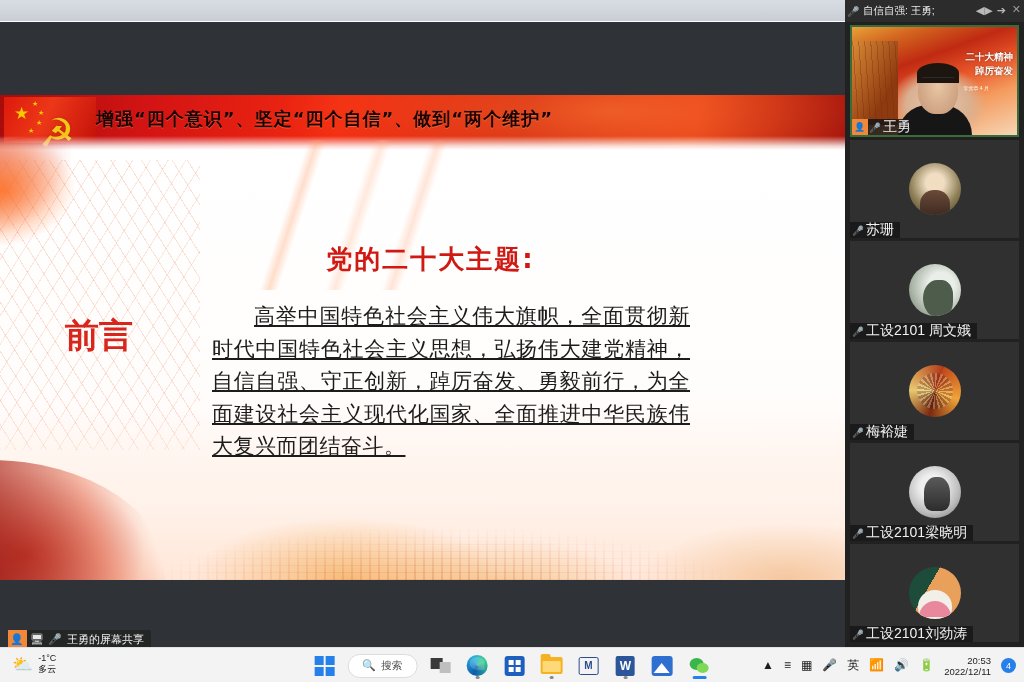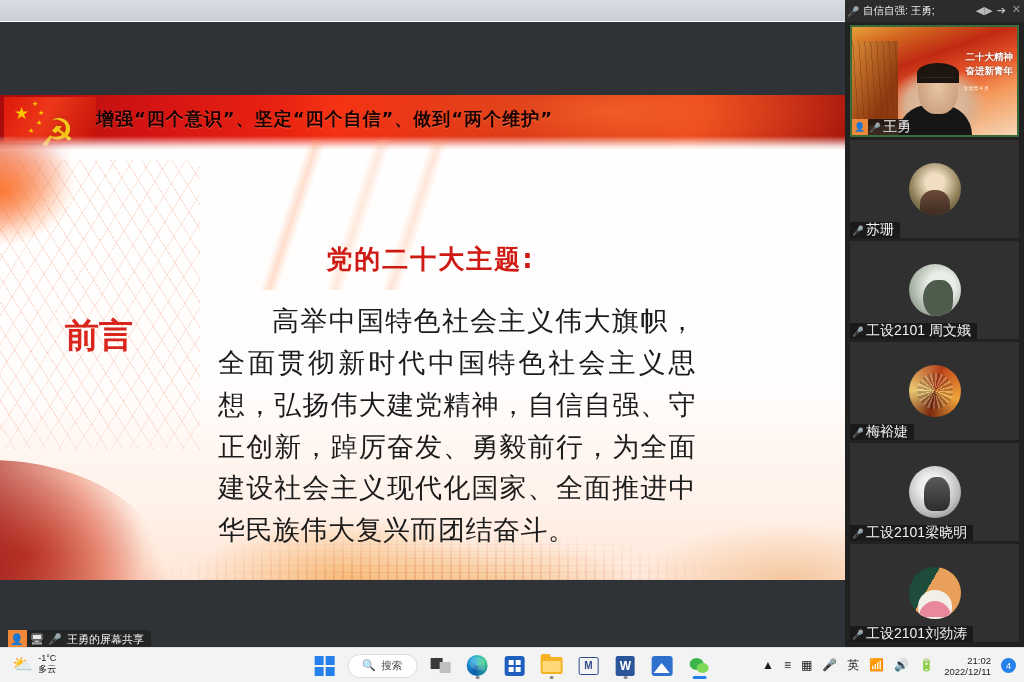--- a/index.html
+++ b/index.html
@@ -134,24 +134,24 @@
     font-size: 34px; font-weight: bold; color: #d9261c; line-height: 1.18;
     text-align: center; letter-spacing: 0;
   }
   .slide-title {
     position: absolute; left: 16px; right: 0; top: 92px;
     text-align: center;
     font-family: "DejaVu Sans", "Liberation Sans", sans-serif;
     font-size: 26px; font-weight: bold; color: #cf1a14; letter-spacing: 2px;
   }
   .slide-paragraph {
-    position: absolute; left: 218px; top: 150px; width: 478px;
+    position: absolute; left: 212px; top: 150px; width: 478px;
     font-family: "DejaVu Serif", "Liberation Serif", serif;
-    font-size: 27px; color: #1c1c1c; line-height: 1.55;
-    text-align: justify; text-indent: 2em; letter-spacing: .5px;
+    font-size: 21px; color: #1c1c1c; line-height: 1.55;
+    text-align: justify; text-indent: 2em; letter-spacing: .5px; text-decoration: underline;
   }
 
   
   .letterbox-bottom {
     position: absolute; left: 0; top: 558px; width: 845px; height: 67px;
     background: #2f3338;
   }
 
   
   .share-pill {
@@ -451,21 +451,21 @@
       </div>
       <div class="hdr-close">✕</div>
     </div>
 
     <div class="tiles">
 
       <div class="tile speaking">
         <div class="spk-video">
           <div class="wall-left"></div>
           <div class="bd-txt1">二十大精神</div>
-          <div class="bd-txt2">奋进新青年</div>
+          <div class="bd-txt2">踔厉奋发</div>
           <div class="bd-txt3">学党章 4 月</div>
           <div class="body"></div>
           <div class="head"></div>
           <div class="hair"></div>
           <div class="glasses"></div>
         </div>
         <div class="tile-label with-av">
           <div class="av">👤</div>
           <div class="mic2">🎤</div>
           <div class="nm">王勇</div>
@@ -572,20 +572,20 @@
     <div class="tray">
       <span class="t-ic">▲</span>
       <span class="t-ic">≡</span>
       <span class="t-ic">▦</span>
       <span class="t-ic">🎤</span>
       <span class="t-ime">英</span>
       <span class="t-ic">📶</span>
       <span class="t-ic">🔊</span>
       <span class="t-ic">🔋</span>
       <span class="clock">
-        <div>21:02</div>
+        <div>20:53</div>
         <div>2022/12/11</div>
       </span>
       <span class="badge">4</span>
     </div>
   </div>
 
 </div>
 
 </body></html>

